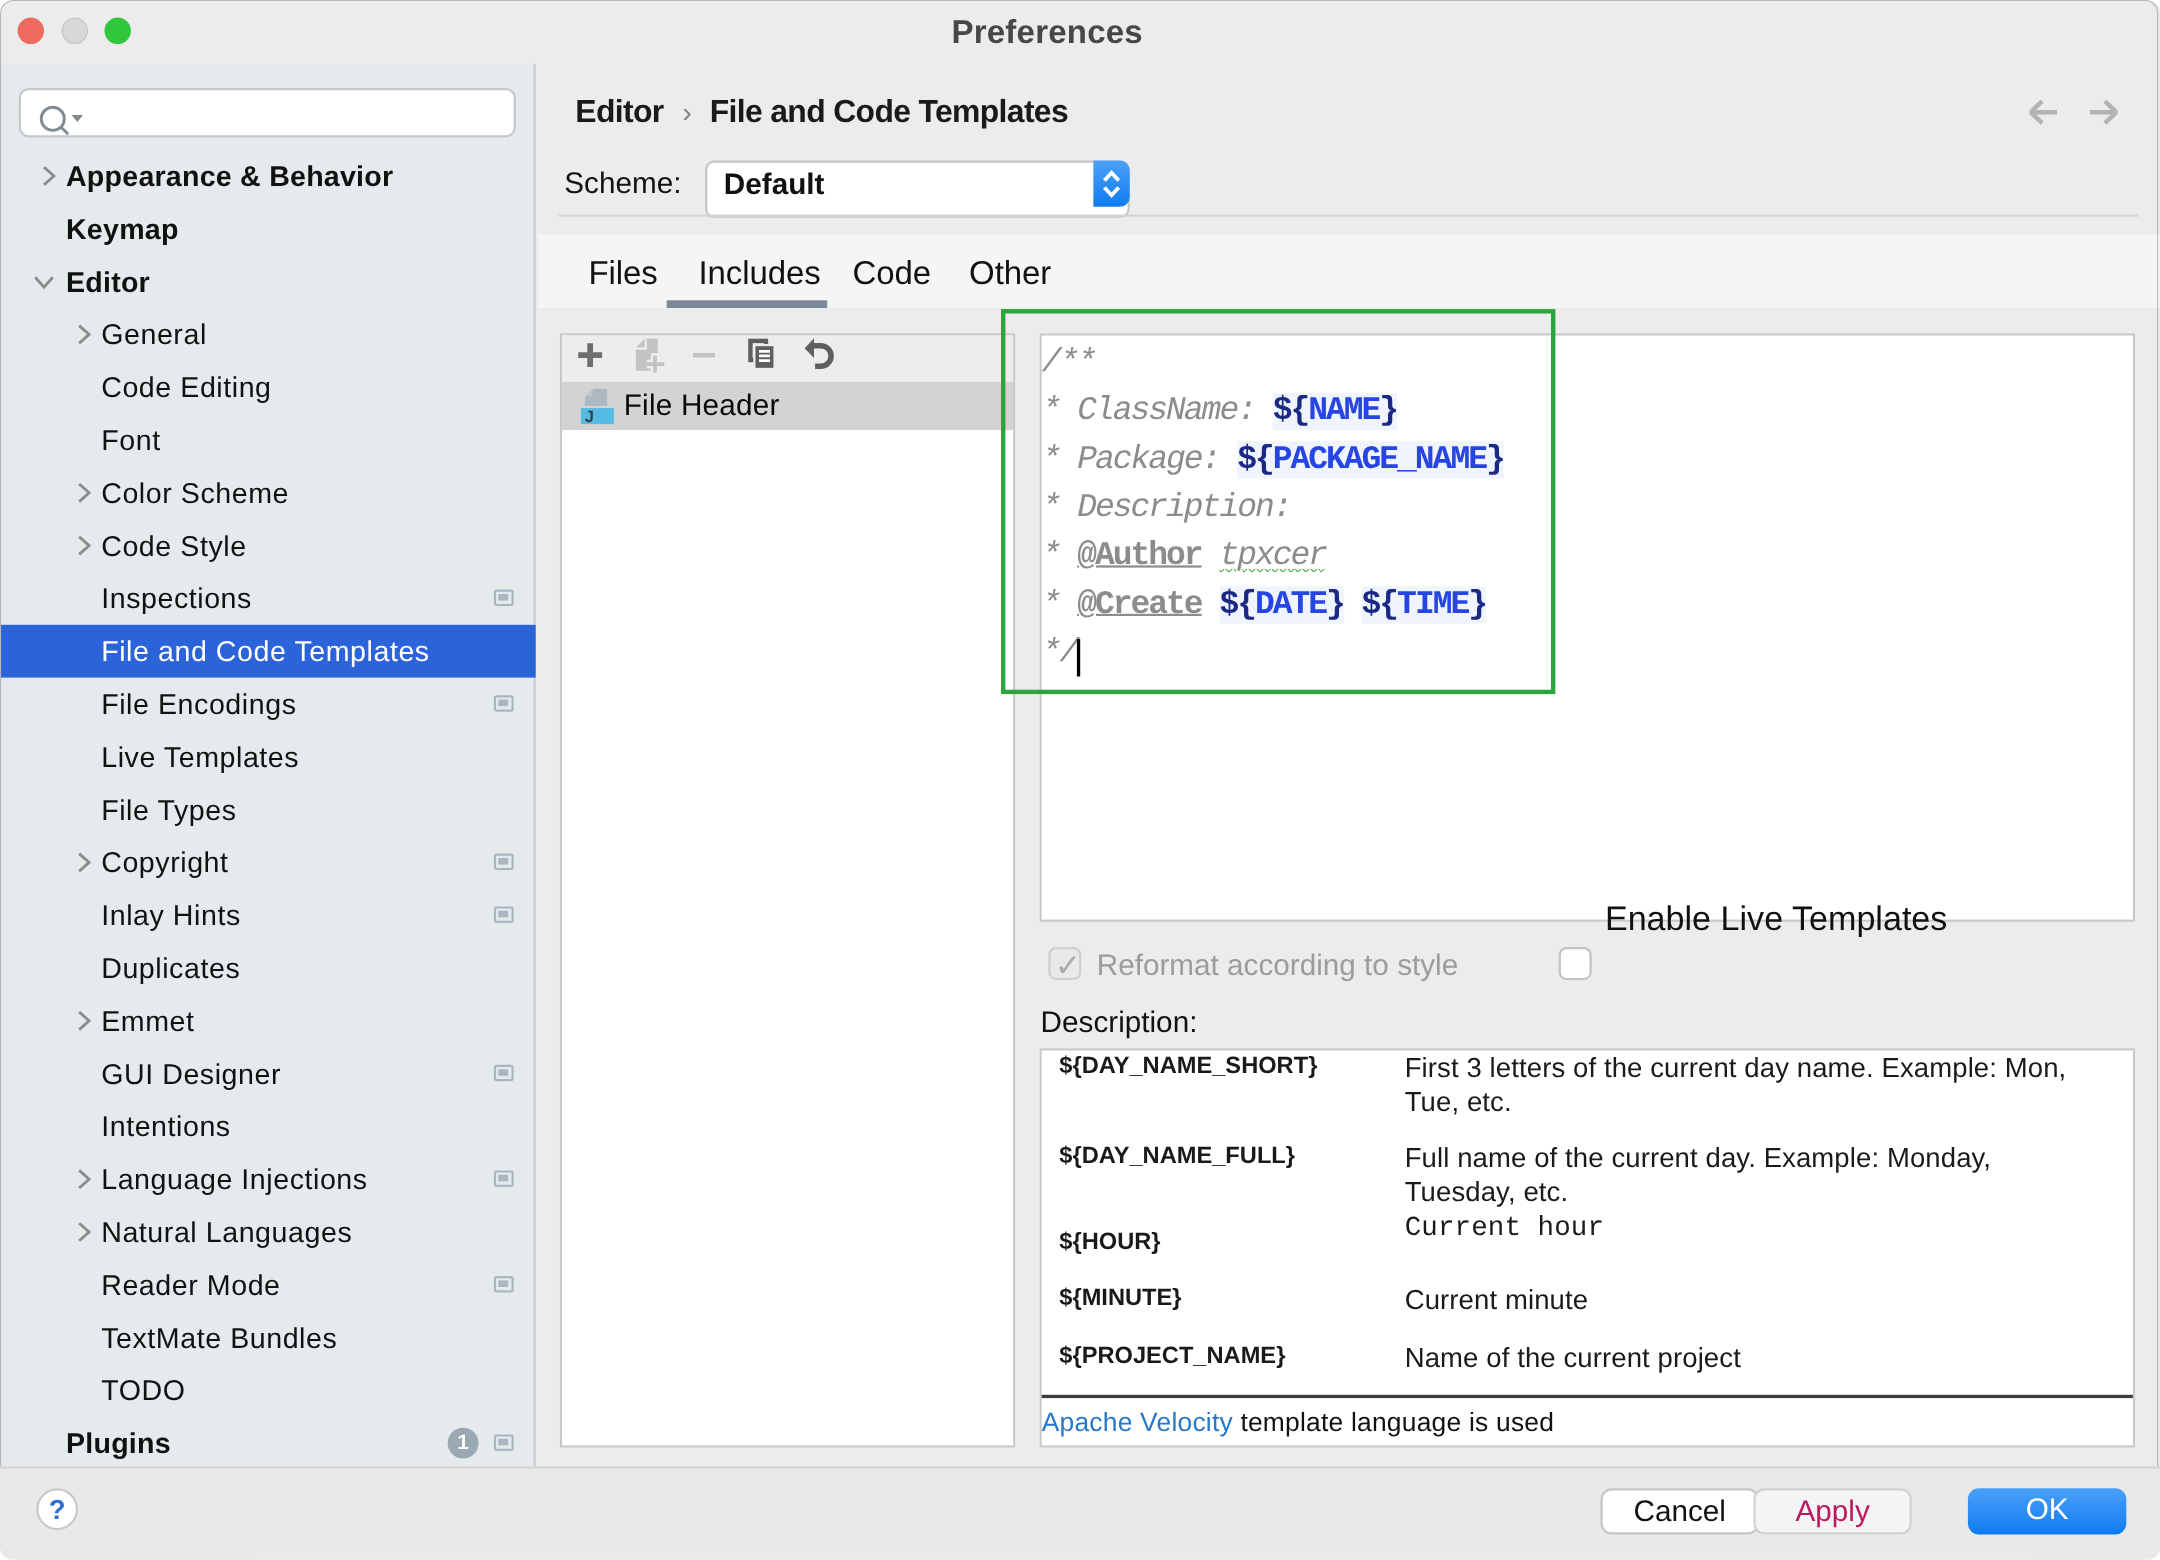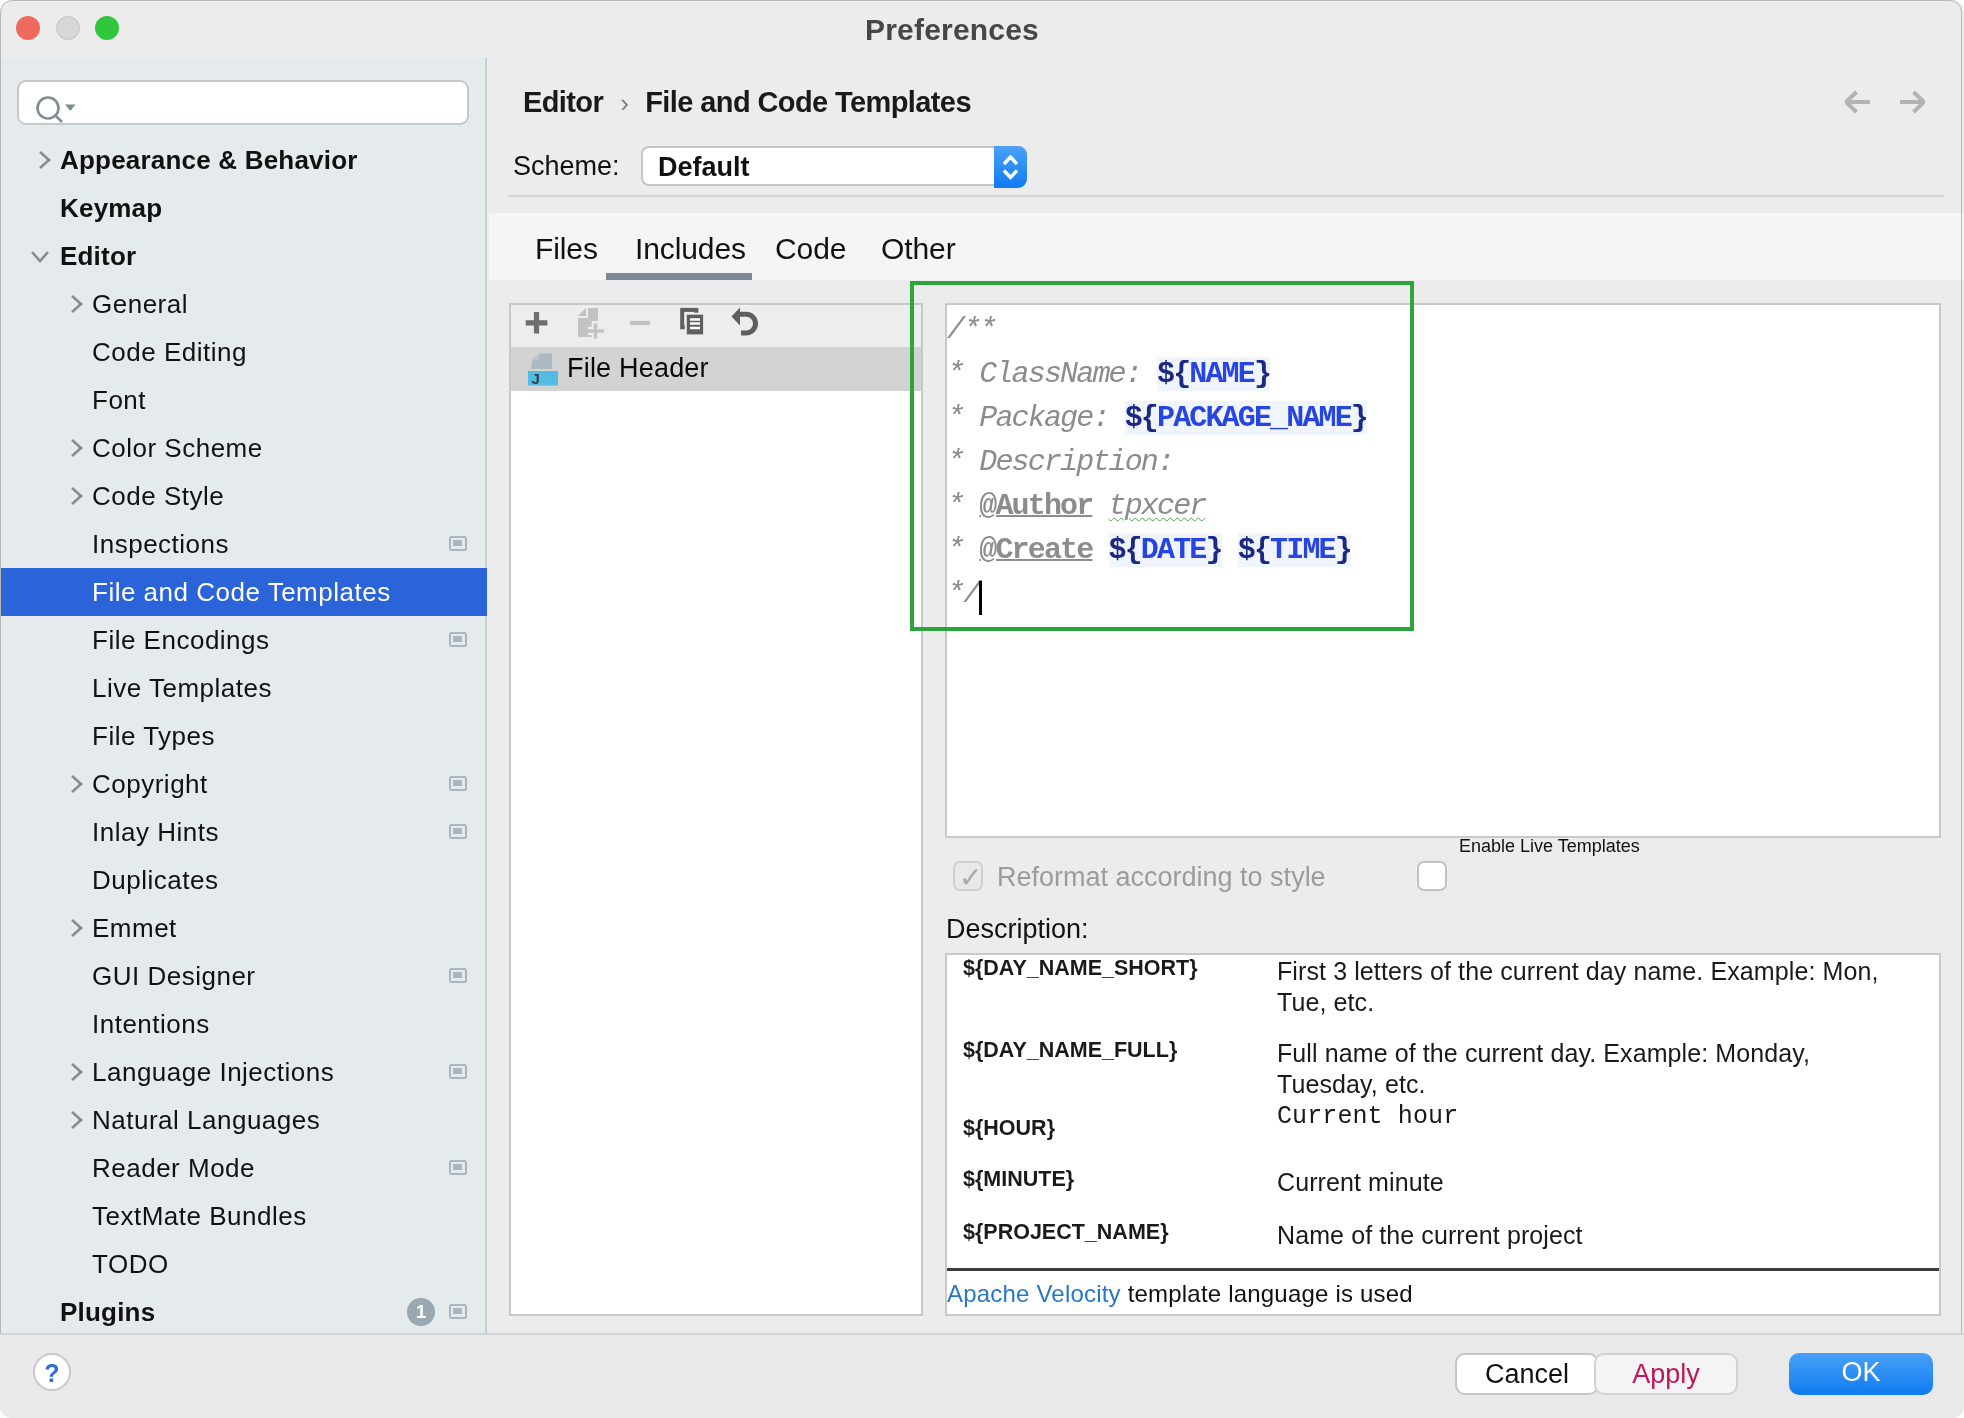--- a/index.html
+++ b/index.html
@@ -24,21 +24,21 @@
   .ricon { position:absolute; left:449px; top:16px; width:17.5px; height:14.5px;
            border:2.5px solid #a9b6bf; border-radius:2.5px; }
   .ricon:after { content:""; position:absolute; left:2px; top:1.8px; width:8.5px; height:6px; background:#a9b6bf; }
   .badge { position:absolute; left:407px; top:10px; width:28px; height:28px; border-radius:50%;
            background:#9aa8b2; color:#fff; font-size:19px; font-weight:bold; text-align:center; line-height:28px; letter-spacing:0; }
   
   #rightp { position:absolute; left:489px; top:58px; width:1475px; height:1275px; background:#ececec; }
   #crumb { position:absolute; left:34px; top:28px; font-size:29px; font-weight:bold; color:#1a1a1a; letter-spacing:-0.6px;}
   #crumb .sepc { color:#808080; font-weight:normal; padding:0 17px; font-size:26px; }
   #schemelbl { position:absolute; left:24px; top:93px; font-size:27px; color:#111; }
-  #dropdown { position:absolute; left:152px; top:88px; width:386px; height:40px; background:#fff;
+  #dropdown { position:absolute; left:152px; top:88px; width:386px; height:52px; background:#fff;
               border:2px solid #c5c5c5; border-radius:8px; }
   #dropdown .txt { position:absolute; left:15px; top:4px; font-size:27px; font-weight:bold; color:#111; }
   #stepper { position:absolute; right:-2px; top:-2px; width:33px; height:42px; border-radius:0 9px 9px 0;
              background:linear-gradient(#4ba1f8,#0f7bf0); }
   #sepline { position:absolute; left:19px; top:137px; width:1436px; height:2px; background:#d4d4d4; }
   #tabstrip { position:absolute; left:0; top:155px; width:1475px; height:67px; background:#f5f5f5; }
   .tab { position:absolute; top:19px; font-size:30px; color:#111; letter-spacing:-0.1px;}
   #underline { position:absolute; left:117px; top:60px; width:146px; height:7px; background:#7c8997; }
   
   #listp { position:absolute; left:509px; top:303px; width:414px; height:1013px;
@@ -58,21 +58,21 @@
   #code .sp { text-decoration:underline wavy #4ca54c 1.2px; text-underline-offset:3px; }
   #caret { position:absolute; left:32px; top:276px; width:3px; height:34px; background:#000; }
   #greenbox { position:absolute; left:910px; top:281px; width:504px; height:350px;
               border:4px solid #2ca53c; }
   
   .cb { position:absolute; width:30px; height:30px; border-radius:7px; }
   #cb1 { left:953px; top:861px; background:#e9e9e9; border:2px solid #cfcfcf; }
   #cb1 .chk { position:absolute; left:4px; top:-2px; color:#a9a9a9; font-size:28px; }
   #cb2 { left:1417px; top:861px; background:#fff; border:2px solid #c2c2c2; }
   #cblbl1 { position:absolute; left:997px; top:862px; font-size:27px; color:#9c9c9c; }
-  #cblbl2 { position:absolute; left:1459px; top:836px; font-size:18px; color:#111; }
+  #cblbl2 { position:absolute; left:1459px; top:817px; font-size:31px; color:#111; }
   #desclbl { position:absolute; left:946px; top:914px; font-size:27px; color:#111; }
   
   #descp { position:absolute; left:945px; top:953px; width:996px; height:363px;
            background:#fff; border:2px solid #c9c9c9; }
   .vn { position:absolute; left:16px; font-size:21.5px; font-weight:bold; color:#1a1a1a; letter-spacing:0px; }
   .vd { position:absolute; left:330px; font-size:25px; color:#1a1a1a; line-height:31px; letter-spacing:0.1px; }
   #darkline { position:absolute; left:0px; top:313px; width:992px; height:3px; background:#3c3c3c; }
   #apache { position:absolute; left:0px; top:325px; font-size:24px; color:#111; letter-spacing:0.2px; }
   #apache a { color:#2877c8; text-decoration:none; }
   

